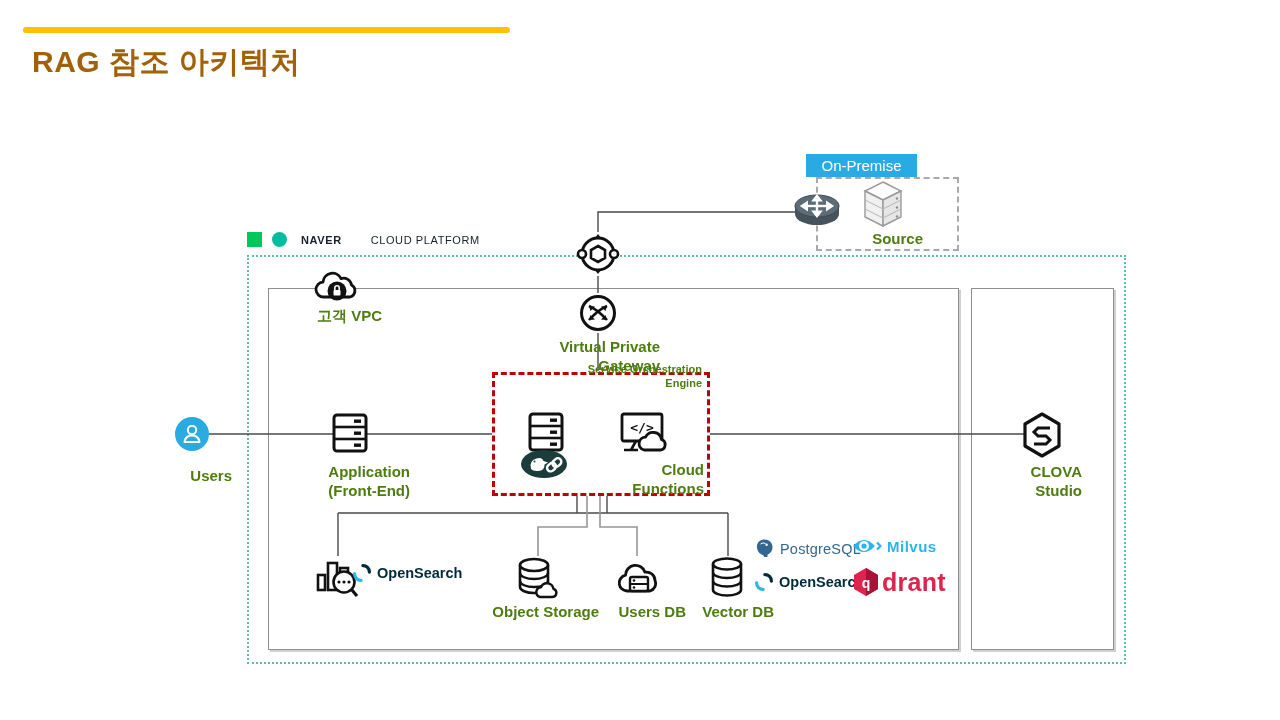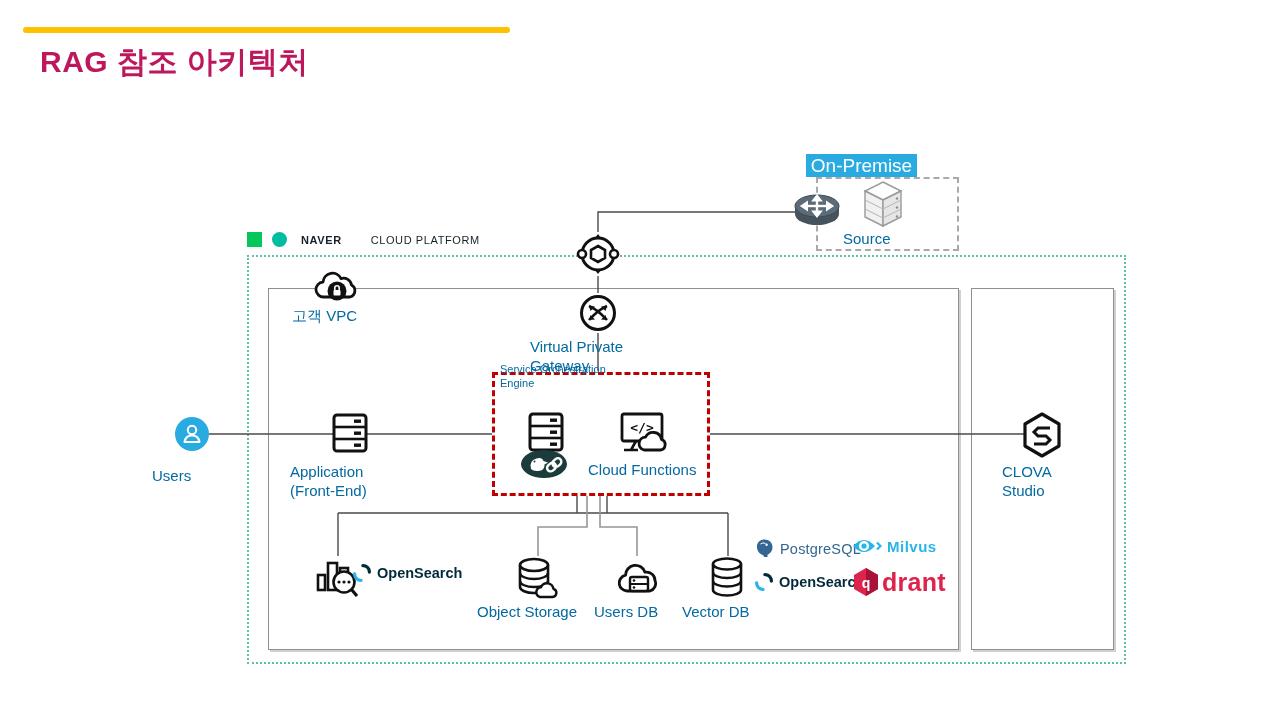--- a/index.html
+++ b/index.html
@@ -1,28 +1,28 @@
 <!DOCTYPE html>
 <html style="--accent-bar: #FFC000; --cyan-badge: #29ABE2; --vpn-green: #27AE60; --boundary-teal: #5FBFA3; --engine-red: #C00000; --naver-green: #03C75A; --naver-teal: #00BDA0; --langchain-dark: #1C3C3C; --opensearch-navy: #002A3A; --opensearch-blue: #2BB5E8; --postgres-blue: #336791; --milvus-blue: #29B5E8; --qdrant-red: #DC244C;"><head>
 <meta charset="utf-8">
 <style>
   html,body{margin:0;padding:0;background:#fff;}
   #canvas{position:relative;width:1280px;height:720px;background:#fff;overflow:hidden;
           font-family:"Liberation Sans","DejaVu Sans",sans-serif;color:#1f1f1f;}
   .abs{position:absolute;}
-  .label{position:absolute;font-size:15px;line-height:1.28;color:#0369a1;text-align:left;white-space:pre-line;}
+  .label{position:absolute;font-size:15px;line-height:1.28;color:#4d7c0f;text-align:right;white-space:pre-line;font-weight:bold;}
   #accent-bar{left:23px;top:27px;width:487px;height:6px;background:var(--accent-bar,#FFC000);border-radius:3px;}
-  #page-title{left:32px;top:42px;font-size:30px;font-weight:bold;color:#be185d;letter-spacing:.5px;margin-left:8px;}
+  #page-title{left:32px;top:42px;font-size:30px;font-weight:bold;color:#a16207;letter-spacing:.5px;}
   
   #ncp-boundary{left:247px;top:255px;width:875px;height:405px;border:2px dotted var(--boundary-teal,#5FBFA3);}
   #inner-box{left:268px;top:288px;width:689px;height:360px;border:1px solid #8f8f8f;box-shadow:2px 2px 0 rgba(150,150,150,.45);background:transparent;}
   #right-box{left:971px;top:288px;width:141px;height:360px;border:1px solid #8f8f8f;box-shadow:2px 2px 0 rgba(150,150,150,.45);}
   #onprem-dashed{left:816px;top:177px;width:139px;height:70px;border:2px dashed #a9a9a9;}
   #onprem-label{left:806px;top:154px;width:111px;height:23px;background:var(--cyan-badge,#29ABE2);
-    color:#fff;font-size:19px;display:flex;align-items:center;justify-content:center;}
+    color:#fff;font-size:15px;display:flex;align-items:center;justify-content:center;}
   #engine-box{left:492px;top:372px;width:218px;height:124px;border:3px dashed var(--engine-red,#C00000);box-sizing:border-box;}
   
   #naver-brand{left:247px;top:232px;display:flex;align-items:center;gap:14px;}
   #naver-brand .sq{width:15px;height:15px;background:var(--naver-green,#03C75A);}
   #naver-brand .ci{width:15px;height:15px;border-radius:50%;background:var(--naver-teal,#00BDA0);margin-left:-4px;}
   #naver-brand .bt{font-size:11px;font-weight:bold;letter-spacing:.6px;color:#17202a;}
   #naver-brand .rt{font-size:11px;letter-spacing:.6px;color:#17202a;margin-left:3px;padding-left:12px;}
   
   #vpn-label{left:612px;top:270px;width:260px;font-size:15.5px;color:var(--vpn-green,#27AE60);text-align:left;}
   .logo-row{position:absolute;display:flex;align-items:center;gap:5px;}

